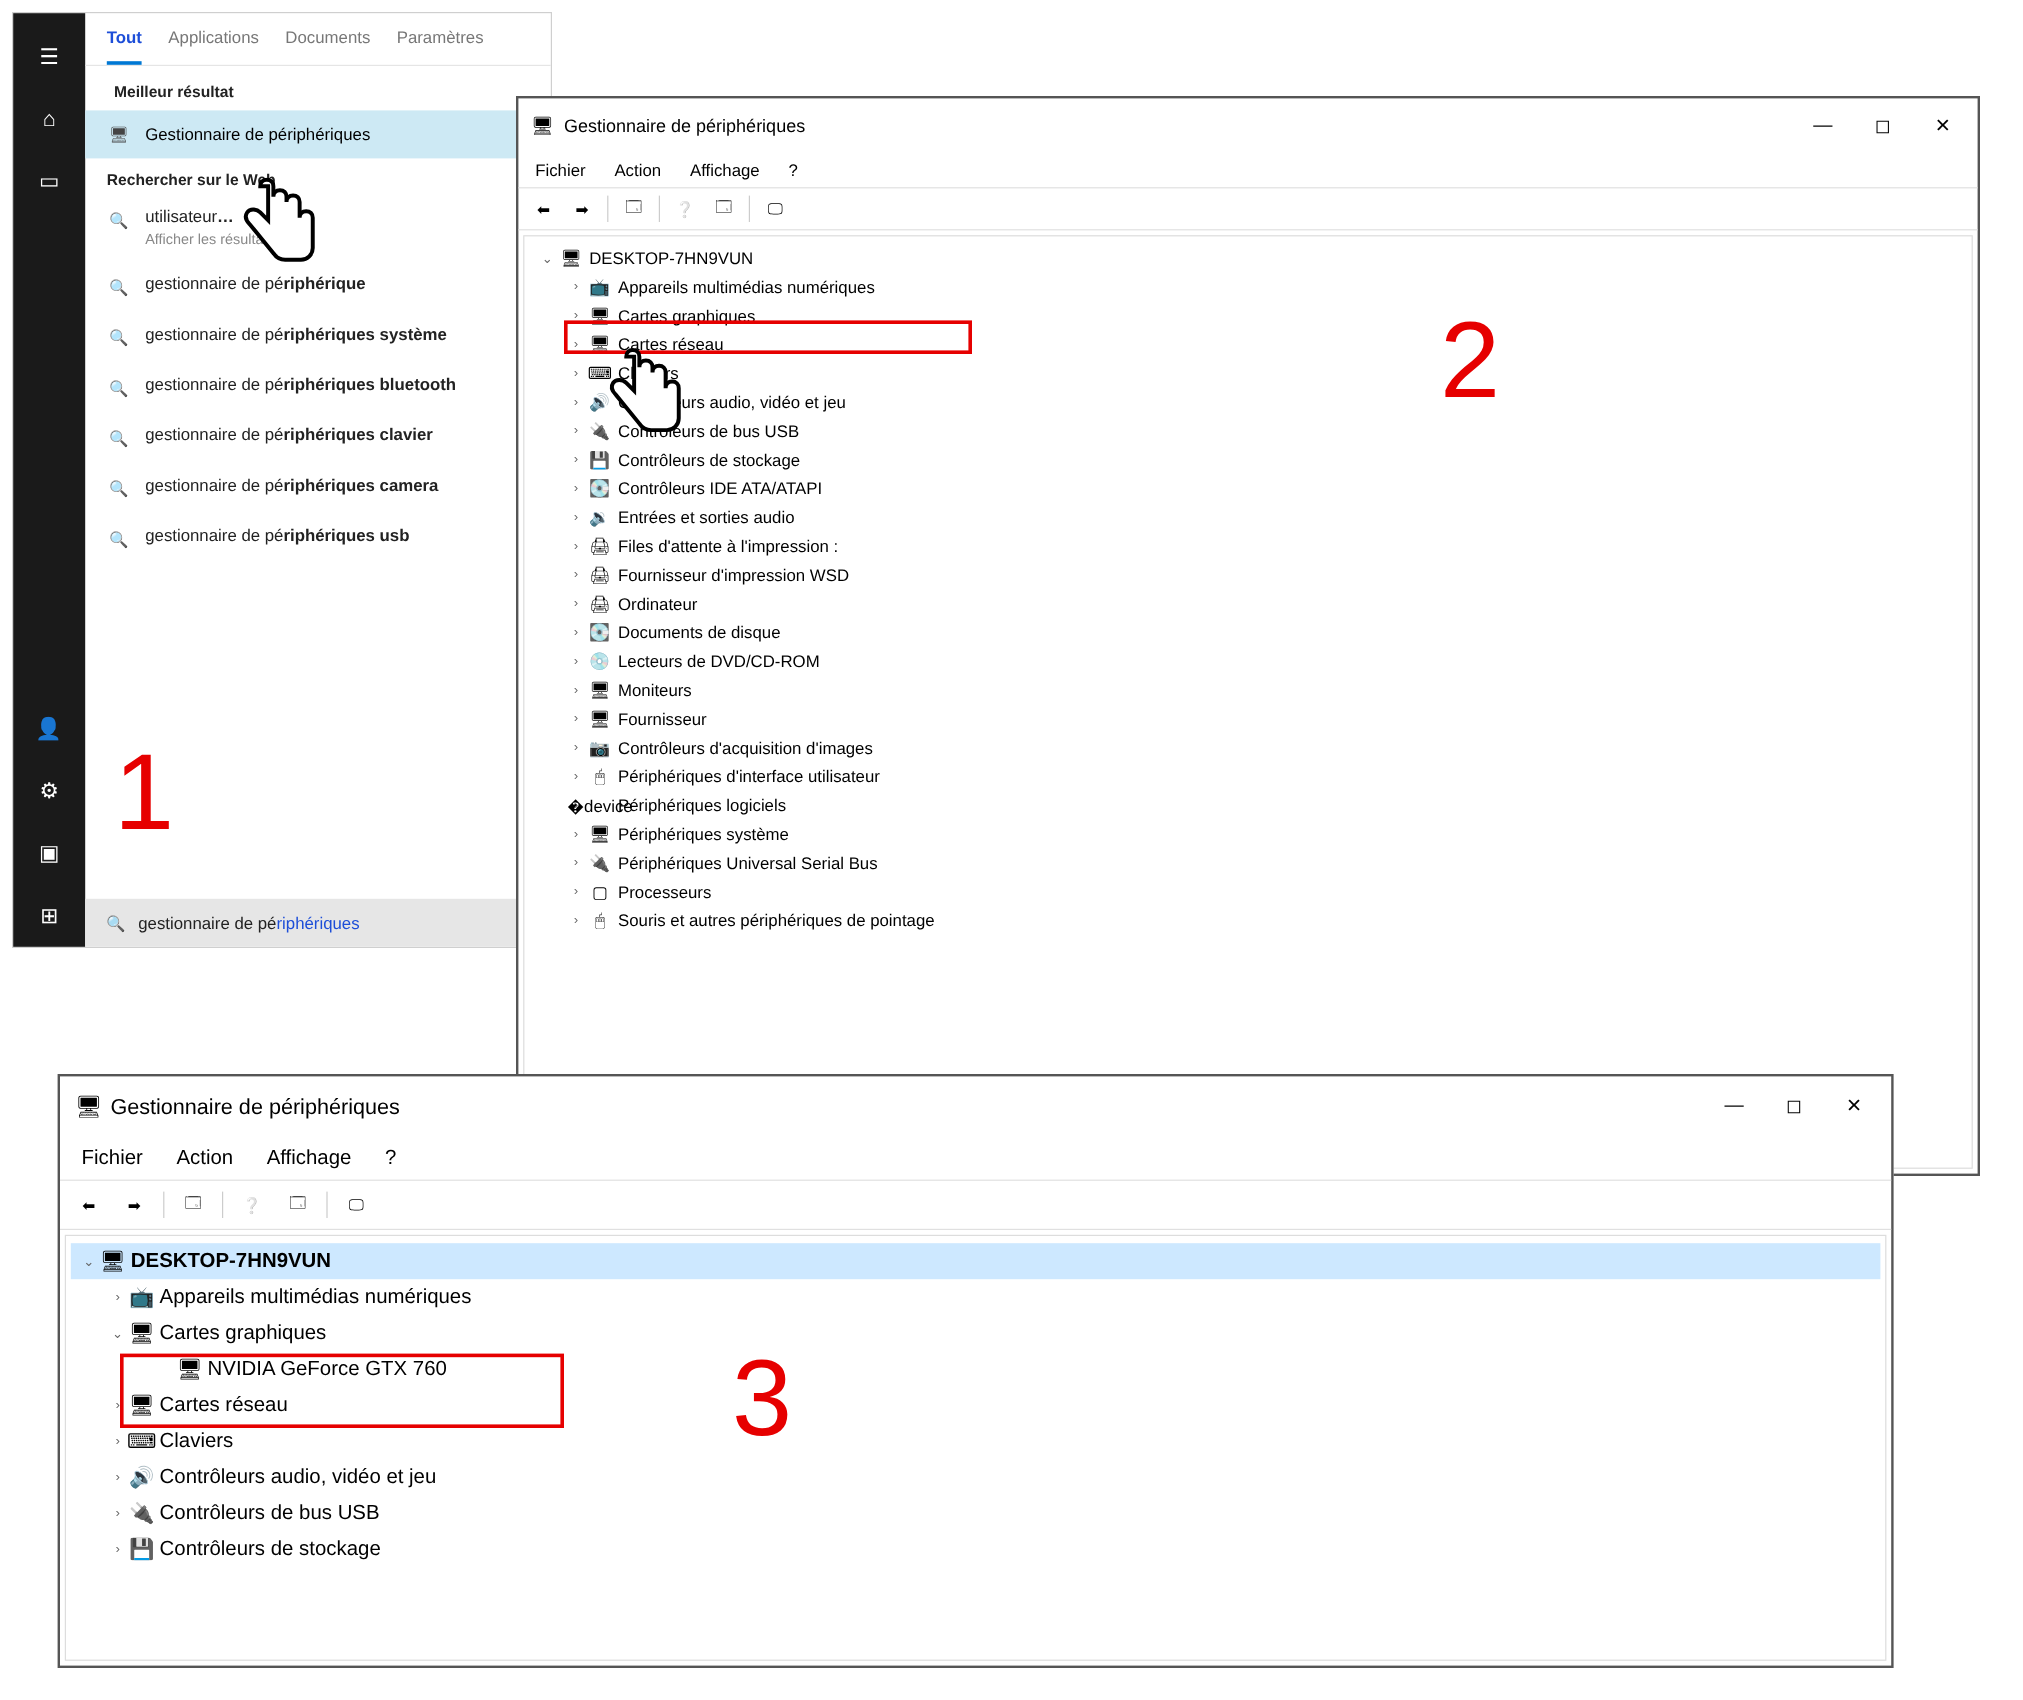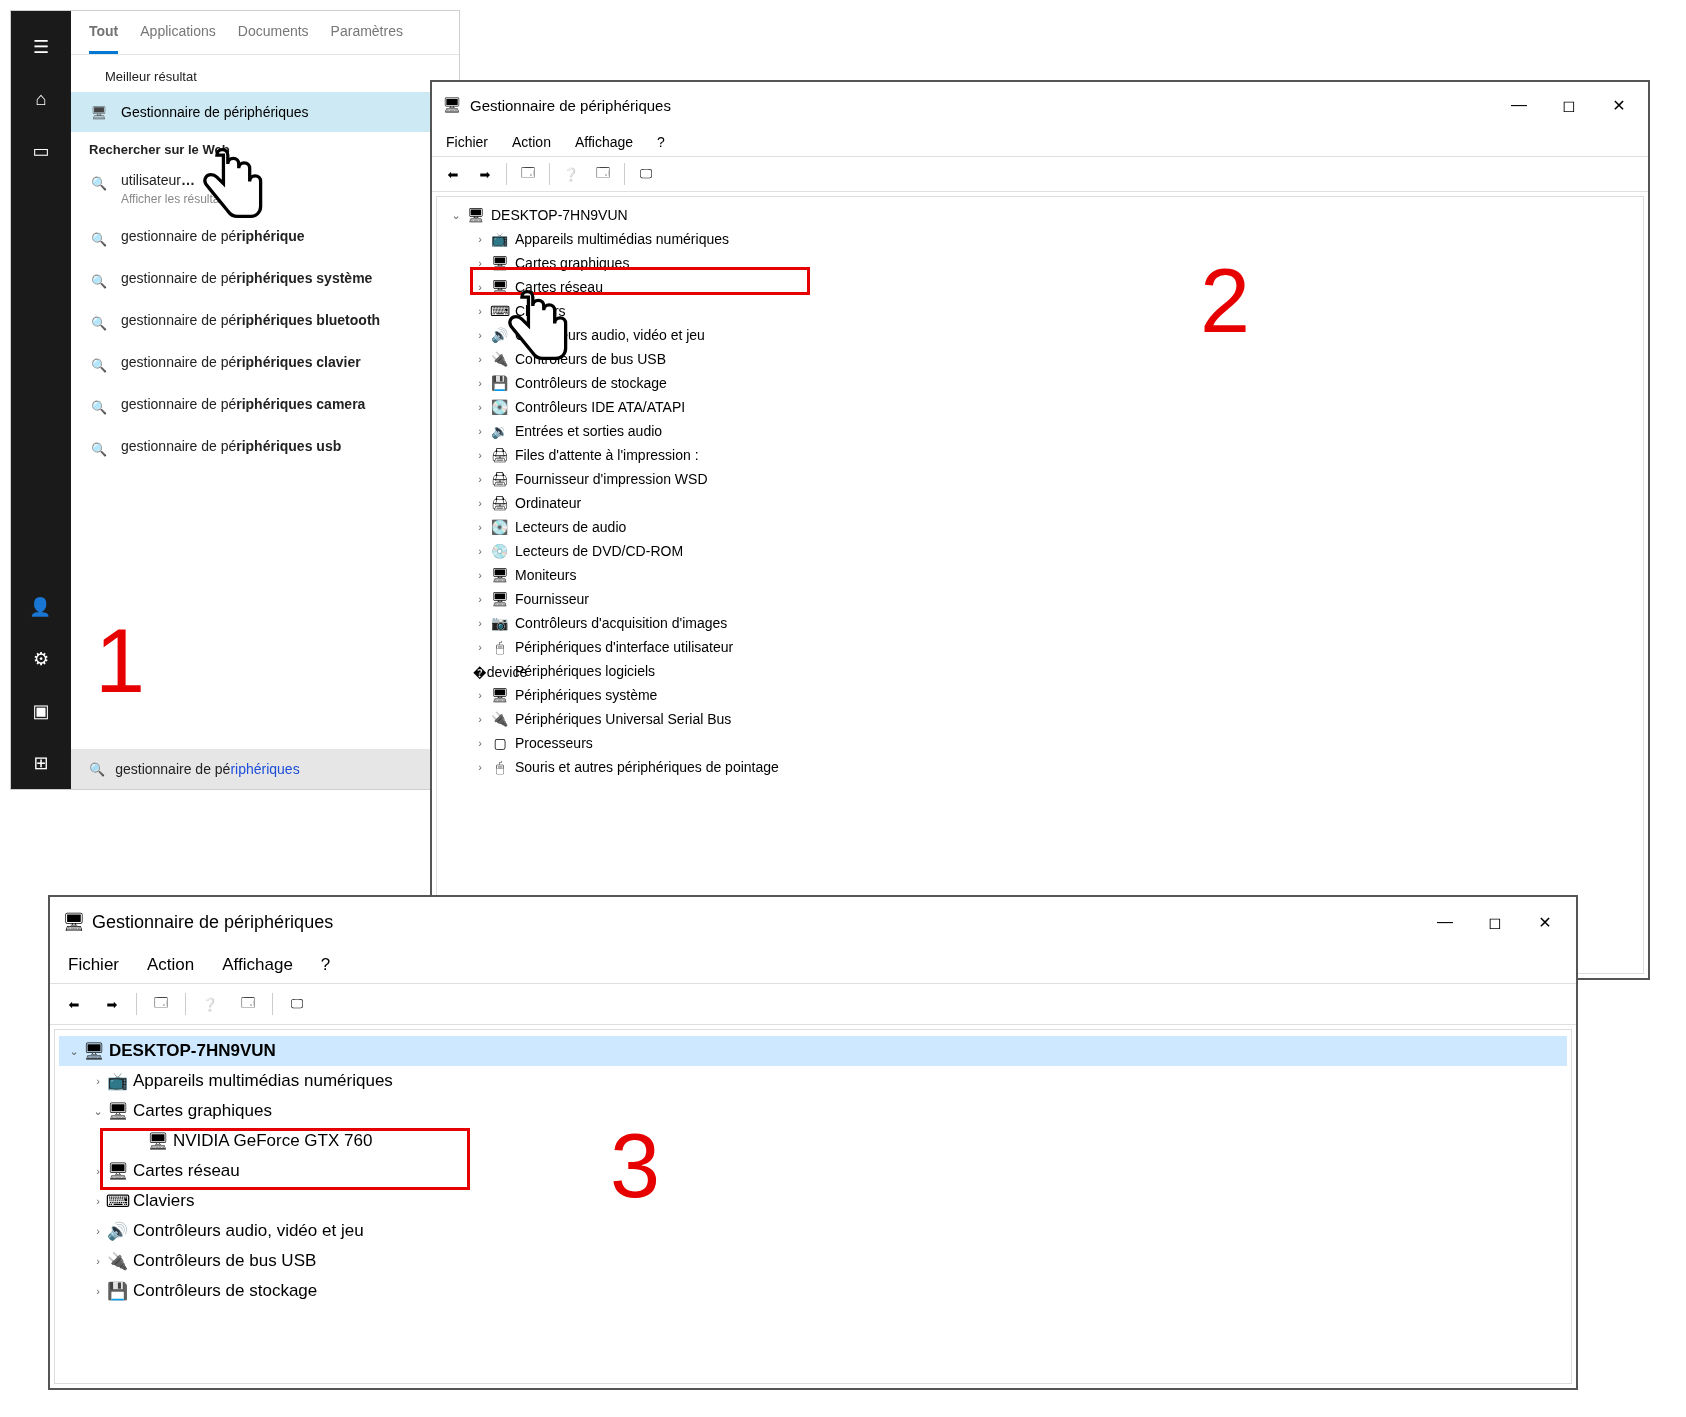--- a/index.html
+++ b/index.html
@@ -6,22 +6,22 @@
   body { font-family: "Segoe UI", Tahoma, sans-serif; font-size: 13px; background: #fff; position: relative; width: 1686px; height: 1417px; }
   
   
   .start-panel { position: absolute; left: 10px; top: 10px; width: 450px; height: 780px; background: #fff; border: 1px solid #cfcfcf; display: flex; }
   .sidebar { width: 60px; background: #1a1a1a; display: flex; flex-direction: column; align-items: center; padding-top: 10px; }
   .sidebar .ico { width: 28px; height: 28px; margin: 12px 0; display:flex; align-items:center; justify-content:center; color:#fff; font-size:18px; cursor:pointer; }
   .sidebar .spacer { flex: 1; }
   .start-content { flex: 1; display: flex; flex-direction: column; }
   .tabs { display: flex; border-bottom: 1px solid #e5e5e5; padding: 12px 18px 0 18px; gap: 22px; font-size: 14px; }
   .tab { padding-bottom: 12px; color: #777; cursor:pointer; }
-  .tab.active { color: #737373; font-weight: 600; border-bottom: 3px solid #0078d4; text-align: right; }
-  .section-label { font-size: 13px; color: #222; padding: 14px 34px 8px; font-weight: 400; }
+  .tab.active { color: #1d4ed8; font-weight: 600; border-bottom: 3px solid #0078d4; text-align: right; }
+  .section-label { font-size: 13px; color: #222; padding: 14px 24px 8px; font-weight: 700; }
   .best-result { display:flex; align-items:center; gap:12px; padding: 10px 18px; background: #cde9f4; cursor:pointer; }
   .best-result .r-icon { width:20px; height:20px; display:flex; align-items:center; justify-content:center; color:#444; }
   .best-result .r-text { font-size: 14px; }
   .search-on-label { padding: 10px 18px 4px; font-size:13px; color:#222; font-weight:600; }
   .suggestion { display:flex; align-items:flex-start; gap:12px; padding: 10px 18px; cursor:pointer; }
   .suggestion .s-icon { width:20px; height:20px; display:flex; align-items:center; justify-content:center; color:#555; flex-shrink:0; margin-top:2px; }
   .suggestion .s-text { font-size:14px; color:#222; line-height:1.4; }
   .suggestion .s-text b { font-weight:600; }
   .suggestion .sub { font-size:12px; color:#888; display:block; }
   .search-box { margin-top:auto; display:flex; align-items:center; gap:10px; padding: 12px 18px; background:#e6e6e6; }
@@ -222,21 +222,21 @@
         <span>Fournisseur d'impression WSD</span>
       </div>
       <div class="tree-row" style="padding-left: 30px;">
         <span class="arrow">›</span>
         <span class="node-icon">🖨</span>
         <span>Ordinateur</span>
       </div>
       <div class="tree-row" style="padding-left: 30px;">
         <span class="arrow">›</span>
         <span class="node-icon">💽</span>
-        <span>Lecteurs de audio</span>
+        <span>Documents de disque</span>
       </div>
       <div class="tree-row" style="padding-left: 30px;">
         <span class="arrow">›</span>
         <span class="node-icon">💿</span>
         <span>Lecteurs de DVD/CD-ROM</span>
       </div>
       <div class="tree-row" style="padding-left: 30px;">
         <span class="arrow">›</span>
         <span class="node-icon">🖥</span>
         <span>Moniteurs</span>

